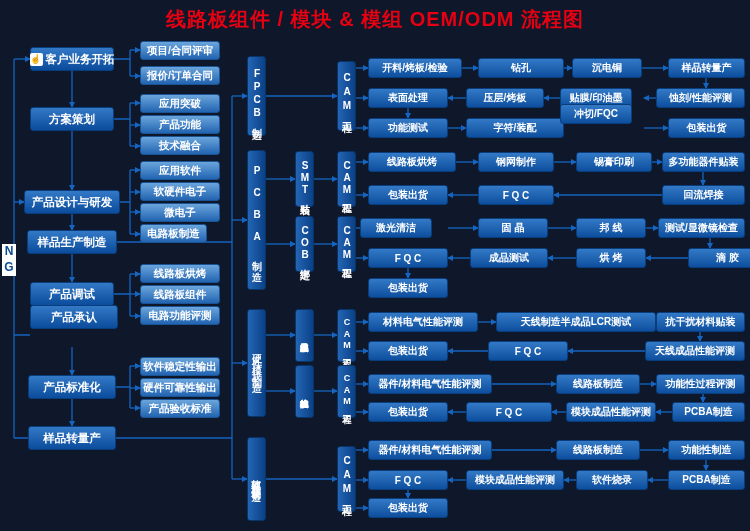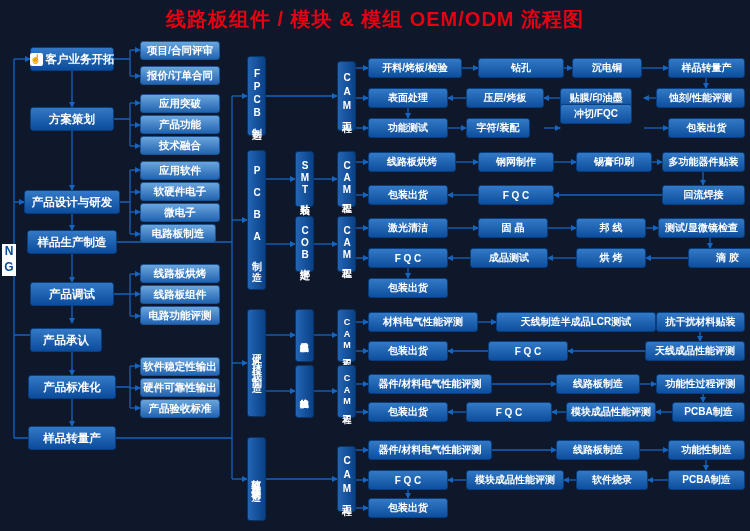--- a/index.html
+++ b/index.html
@@ -140,33 +140,33 @@
   <div class="ng">NG</div>
 
   <div class="m" style="left:30px;top:47px;width:84px">
     <span class="slogo">☝</span>
     <span>客户业务开拓</span>
   </div>
   <div class="m" style="left:30px;top:107px;width:84px">方案策划</div>
   <div class="m" style="left:24px;top:190px;width:96px">产品设计与研发</div>
   <div class="m" style="left:27px;top:230px;width:90px">样品生产制造</div>
   <div class="m" style="left:30px;top:282px;width:84px">产品调试</div>
-  <div class="m" style="left:30px;top:328px;width:72px">产品承认</div>
+  <div class="m" style="left:30px;top:305px;width:88px">产品承认</div>
   <div class="m" style="left:28px;top:375px;width:88px">产品标准化</div>
   <div class="m" style="left:28px;top:426px;width:88px">样品转量产</div>
 
   <div class="s" style="left:140px;top:41px;width:80px">项目/合同评审</div>
   <div class="s" style="left:140px;top:66px;width:80px">报价/订单合同</div>
   <div class="s" style="left:140px;top:94px;width:80px">应用突破</div>
   <div class="s" style="left:140px;top:115px;width:80px">产品功能</div>
   <div class="s" style="left:140px;top:136px;width:80px">技术融合</div>
   <div class="s" style="left:140px;top:161px;width:80px">应用软件</div>
   <div class="s" style="left:140px;top:182px;width:80px">软硬件电子</div>
   <div class="s" style="left:140px;top:203px;width:80px">微电子</div>
-  <div class="s" style="left:140px;top:224px;width:76px">电路板制造</div>
+  <div class="s" style="left:140px;top:224px;width:67px">电路板制造</div>
   <div class="s" style="left:140px;top:264px;width:80px">线路板烘烤</div>
   <div class="s" style="left:140px;top:285px;width:80px">线路板组件</div>
   <div class="s" style="left:140px;top:306px;width:80px">电路功能评测</div>
   <div class="s" style="left:140px;top:357px;width:80px">软件稳定性输出</div>
   <div class="s" style="left:140px;top:378px;width:80px">硬件可靠性输出</div>
   <div class="s" style="left:140px;top:399px;width:80px">产品验收标准</div>
 
   <div class="v" style="left:247px;top:56px;width:19px;height:80px;letter-spacing:2px">FPCB制造</div>
   <div class="v" style="left:247px;top:150px;width:19px;height:140px;letter-spacing:11px">PCBA制造</div>
   <div class="v" style="left:247px;top:309px;width:19px;height:108px;letter-spacing:6px">硬件模块制造</div>
@@ -184,33 +184,33 @@
 
   <div class="f" style="left:368px;top:58px;width:94px">开料/烤板/检验</div>
   <div class="f" style="left:478px;top:58px;width:86px">钻孔</div>
   <div class="f" style="left:572px;top:58px;width:70px">沉电铜</div>
   <div class="f" style="left:668px;top:58px;width:77px">样品转量产</div>
   <div class="f" style="left:368px;top:88px;width:80px">表面处理</div>
   <div class="f" style="left:466px;top:88px;width:78px">压层/烤板</div>
   <div class="f" style="left:560px;top:88px;width:72px">贴膜/印油墨</div>
   <div class="f" style="left:656px;top:88px;width:89px">蚀刻/性能评测</div>
   <div class="f" style="left:368px;top:118px;width:80px">功能测试</div>
-  <div class="f" style="left:466px;top:118px;width:64px">字符/装配</div>
+  <div class="f" style="left:466px;top:118px;width:98px">字符/装配</div>
   <div class="f" style="left:560px;top:104px;width:72px">冲切/FQC</div>
   <div class="f" style="left:668px;top:118px;width:77px">包装出货</div>
 
   <div class="f" style="left:368px;top:152px;width:88px">线路板烘烤</div>
   <div class="f" style="left:478px;top:152px;width:76px">钢网制作</div>
   <div class="f" style="left:576px;top:152px;width:76px">锡膏印刷</div>
   <div class="f" style="left:662px;top:152px;width:83px">多功能器件贴装</div>
   <div class="f" style="left:368px;top:185px;width:80px">包装出货</div>
   <div class="f" style="left:478px;top:185px;width:76px">F Q C</div>
   <div class="f" style="left:662px;top:185px;width:83px">回流焊接</div>
 
-  <div class="f" style="left:368px;top:218px;width:80px">激光清洁</div>
+  <div class="f" style="left:360px;top:218px;width:72px">激光清洁</div>
   <div class="f" style="left:478px;top:218px;width:70px">固 晶</div>
   <div class="f" style="left:576px;top:218px;width:70px">邦 线</div>
   <div class="f" style="left:658px;top:218px;width:87px">测试/显微镜检查</div>
   <div class="f" style="left:368px;top:248px;width:80px">F Q C</div>
   <div class="f" style="left:470px;top:248px;width:78px">成品测试</div>
   <div class="f" style="left:576px;top:248px;width:70px">烘 烤</div>
   <div class="f" style="left:688px;top:248px;width:79px">滴 胶</div>
   <div class="f" style="left:368px;top:278px;width:80px">包装出货</div>
 
   <div class="f" style="left:368px;top:312px;width:110px">材料电气性能评测</div>

